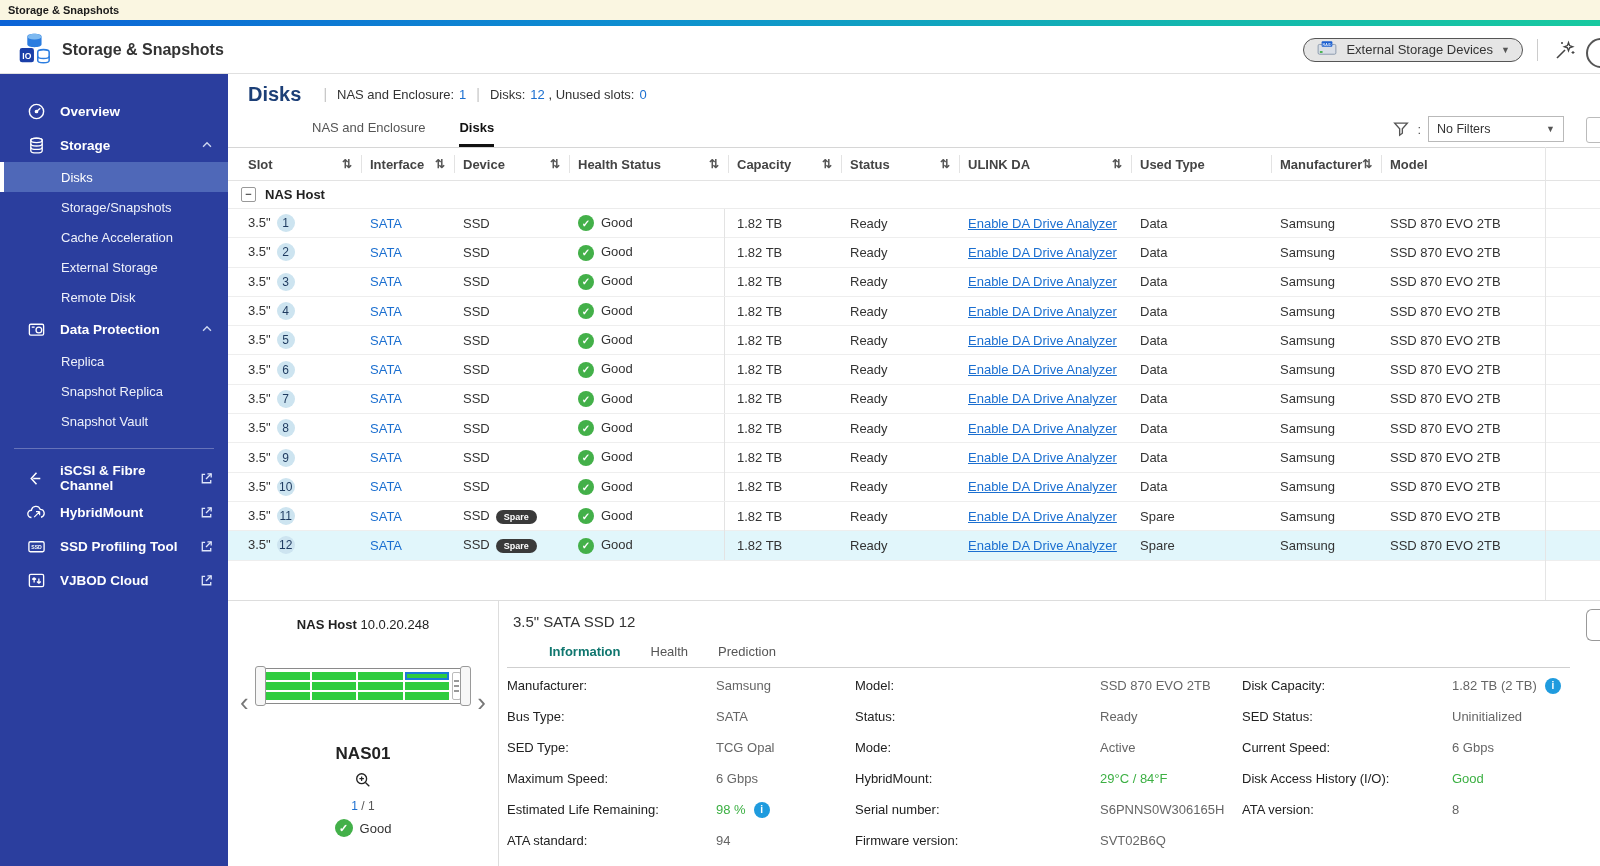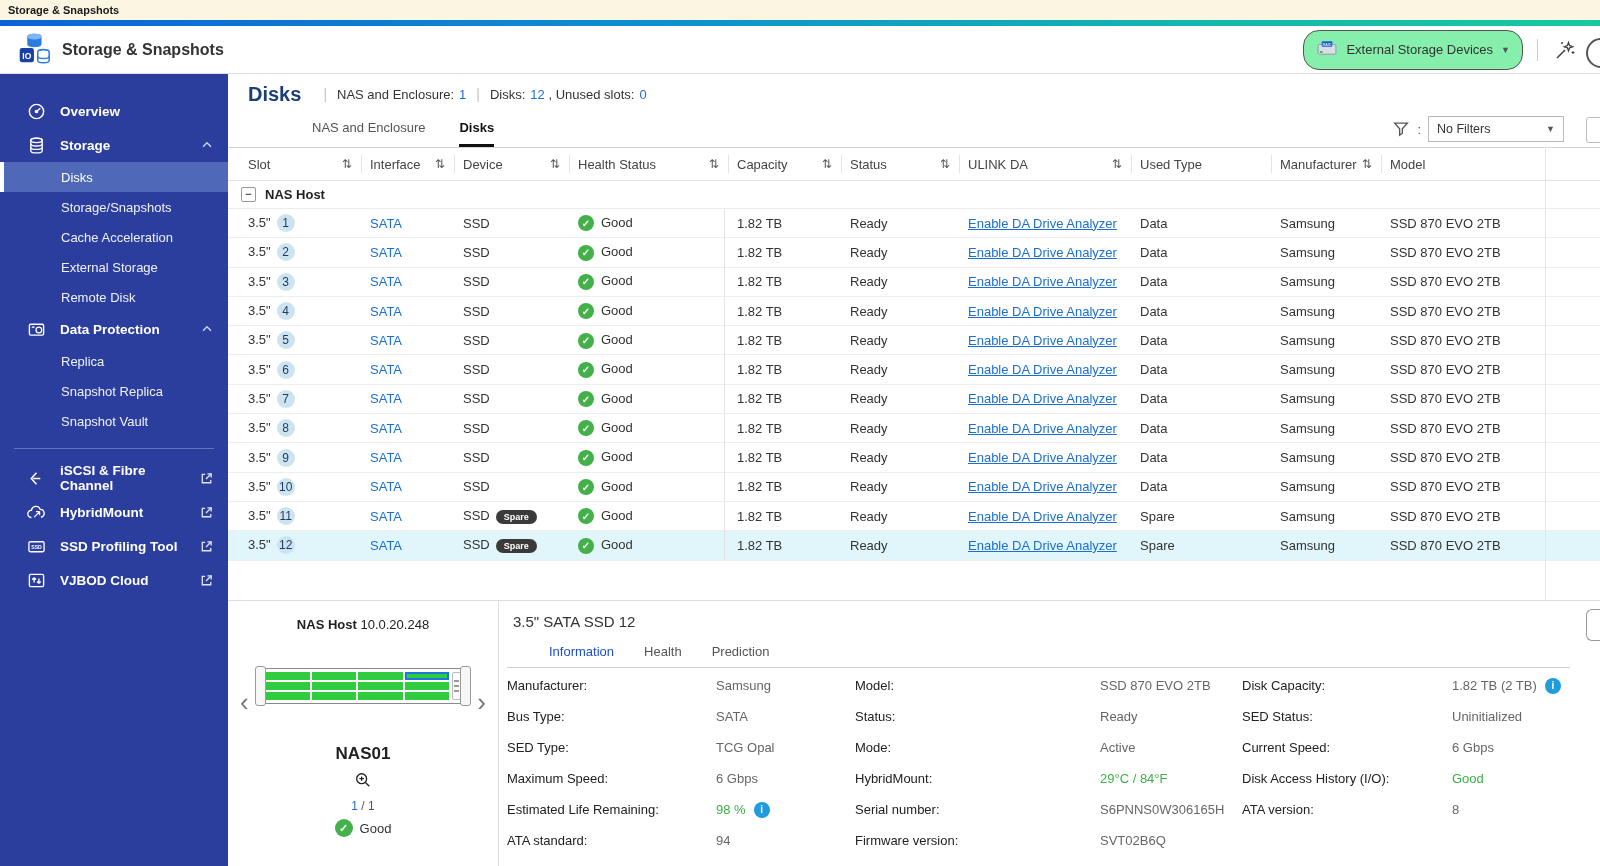--- a/index.html
+++ b/index.html
@@ -7,21 +7,21 @@
 
   
   .titlebar{height:20px;background:#faf6e1;display:flex;align-items:center;padding:0 8px;font-size:11px;font-weight:bold;color:#1a1a1a;}
   .gradbar{height:6px;background:linear-gradient(90deg,#0c63d6 0%,#0e8fd0 40%,#13b7ae 75%,#18c9a0 100%);}
 
   
   .appheader{height:47px;border-bottom:1px solid #e0e0e0;display:flex;align-items:center;padding:0 0 0 14px;position:relative;background:#fff;}
   .applogo{width:38px;height:38px;margin-right:10px;}
   .apptitle{font-size:16px;font-weight:bold;color:#333;}
   .hdr-right{position:absolute;right:22px;top:0;height:100%;display:flex;align-items:center;gap:14px;}
-  .pillbtn{display:flex;align-items:center;gap:8px;border:1.5px solid #555;border-radius:16px;height:40px;padding:0 12px;font-size:13px;color:#333;background:#86efac;cursor:pointer;}
+  .pillbtn{display:flex;align-items:center;gap:8px;border:1.5px solid #555;border-radius:16px;height:24px;padding:0 12px;font-size:13px;color:#333;background:#e5e5e5;cursor:pointer;}
   .pill-caret{font-size:9px;color:#555;}
   .vdiv{width:1px;height:22px;background:#ccc;}
   .iconbtn{width:26px;height:26px;display:flex;align-items:center;justify-content:center;background:none;border:none;padding:0;cursor:pointer;}
   .help-partial{position:absolute;right:-16px;top:12px;width:26px;height:26px;border:2px solid #555;border-radius:50%;}
 
   
   .sidebar{position:absolute;left:0;top:74px;bottom:0;width:228px;background:#2b3e9e;overflow:hidden;}
   .main{position:absolute;left:228px;top:74px;right:0;bottom:0;background:#fff;}
 
   
@@ -50,21 +50,21 @@
   .filter-cluster{position:absolute;right:36px;bottom:5px;display:flex;align-items:center;gap:7px;}
   .funnel{display:flex;align-items:center;}
   .colon{color:#555;font-size:13px;}
   .selectbox{border:1px solid #b9b9b9;height:24px;min-width:118px;display:flex;align-items:center;justify-content:space-between;padding:0 8px;font-size:12.5px;color:#333;background:#fff;cursor:pointer;}
   .selectbox .pill-caret{margin-left:12px;}
   .mini-partial{position:absolute;right:-10px;bottom:4px;width:22px;height:24px;border:1px solid #bbb;border-radius:3px;background:#fff;}
 
   
   .grid-cols{display:grid;grid-template-columns:122px 93px 115px 159px 113px 118px 172px 140px 110px 1fr;padding-left:20px;align-items:center;}
   .thead{height:32px;border-bottom:1px solid #e3e3e3;font-size:13px;color:#444;}
-  .hcell{display:flex;align-items:center;position:relative;height:100%;}
+  .hcell{display:flex;align-items:center;position:relative;height:100%;font-weight:bold;}
   .hcell .sort{margin-left:auto;margin-right:18px;color:#555;font-size:12px;}
   .hcell:not(:last-child)::after{content:'';position:absolute;right:8px;top:7px;bottom:7px;width:1px;background:#e3e3e3;}
   .group-row{height:27px;display:flex;align-items:center;gap:9px;padding-left:13px;font-size:13px;font-weight:bold;color:#222;border-bottom:1px solid #ececec;}
   .minusbox{width:13px;height:13px;border:1px solid #999;border-radius:2px;display:flex;align-items:center;justify-content:center;font-size:11px;color:#555;line-height:1;background:#fff;cursor:pointer;}
   .trow{height:28.3px;font-size:13px;color:#333;border-bottom:1px solid #eeeeee;cursor:pointer;}
   .trow.sel{background:#e1f6fb;}
   .slotnum{display:inline-flex;width:18px;height:18px;border-radius:50%;background:#cde4f0;color:#1e3a5f;font-size:12px;align-items:center;justify-content:center;margin-left:6px;}
   .cell-if{color:#1b6fd0;}
   .sparebadge{display:inline-flex;background:#3a3a3a;color:#fff;font-size:9px;font-weight:bold;border-radius:9px;padding:2px 8px;margin-left:6px;align-items:center;}
   .hicon{display:inline-flex;width:16px;height:16px;border-radius:50%;background:#43b049;color:#fff;font-size:10px;font-weight:bold;align-items:center;justify-content:center;margin-right:7px;}
@@ -92,21 +92,21 @@
   .encl-name{margin-top:40px;font-size:17px;font-weight:bold;color:#222;display:flex;align-items:center;justify-content:center;gap:7px;flex-direction:column;}
   .encl-page{margin-top:5px;font-size:12px;color:#555;}
   .encl-page .cur{color:#1b6fd0;}
   .encl-status{margin-top:6px;display:flex;align-items:center;justify-content:center;gap:7px;font-size:13px;color:#333;}
   .encl-status .hicon{margin-right:0;width:18px;height:18px;font-size:11px;}
 
   .detail-panel{flex:1;border-left:1px solid #ddd;position:relative;padding:12px 0 0 8px;}
   .detail-title{font-size:15px;color:#333;margin-left:6px;}
   .dtabs{display:flex;gap:30px;margin:14px 0 0 42px;}
   .dtab{font-size:13px;color:#555;padding-bottom:8px;cursor:pointer;}
-  .dtab.active{color:#1d4ed8;font-weight:normal;}
+  .dtab.active{color:#0f766e;font-weight:bold;}
   .dtab-line{height:1px;background:#cfcfcf;margin-right:30px;}
   .dfields{display:flex;margin-top:2px;}
   .dcol{display:grid;align-content:start;}
   .dcol .frow{display:grid;height:31px;align-items:center;}
   .dcol0{width:348px;} .dcol0 .frow{grid-template-columns:200px 1fr;gap:9px;}
   .dcol1{width:387px;} .dcol1 .frow{grid-template-columns:245px 1fr;}
   .dcol2{flex:1;} .dcol2 .frow{grid-template-columns:210px 1fr;}
   .flabel{font-size:13px;color:#222;}
   .fvalue{font-size:13px;color:#666;display:flex;align-items:center;gap:8px;}
   .fvalue.green{color:#3cb043;}

